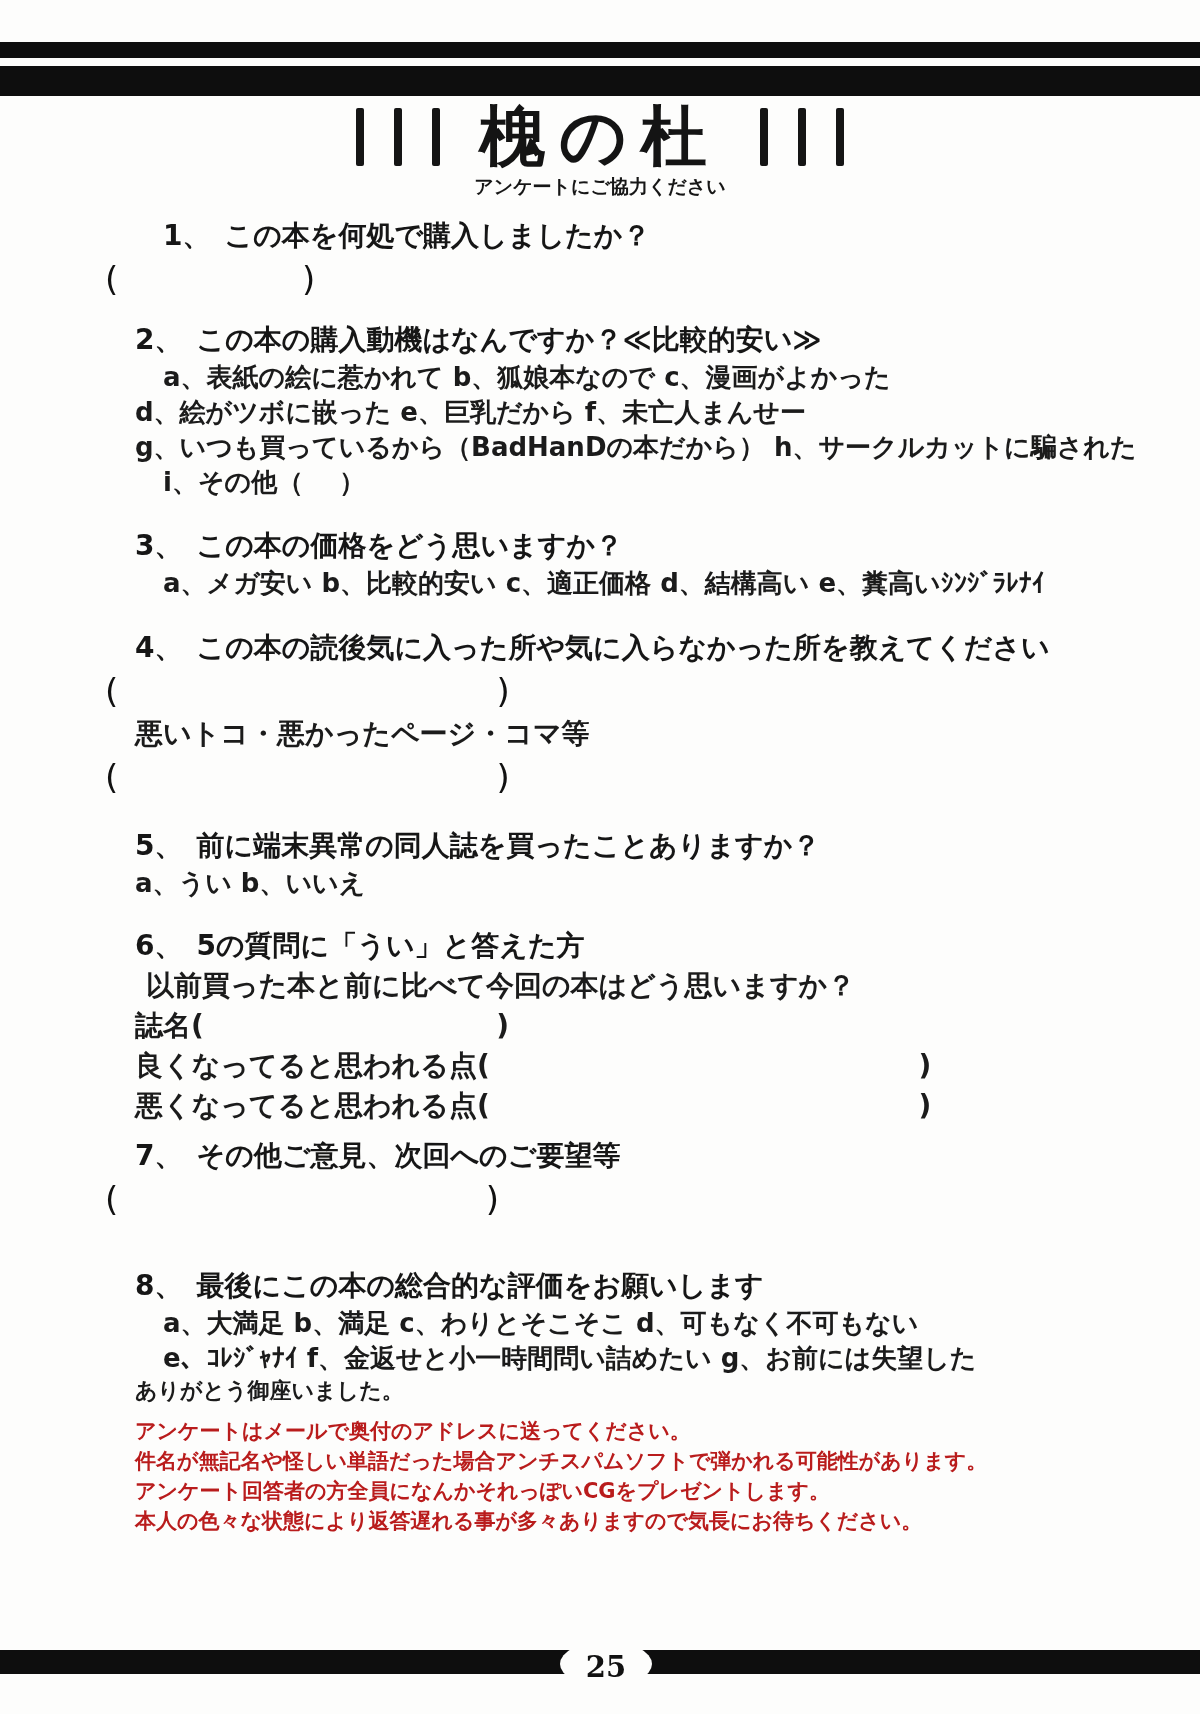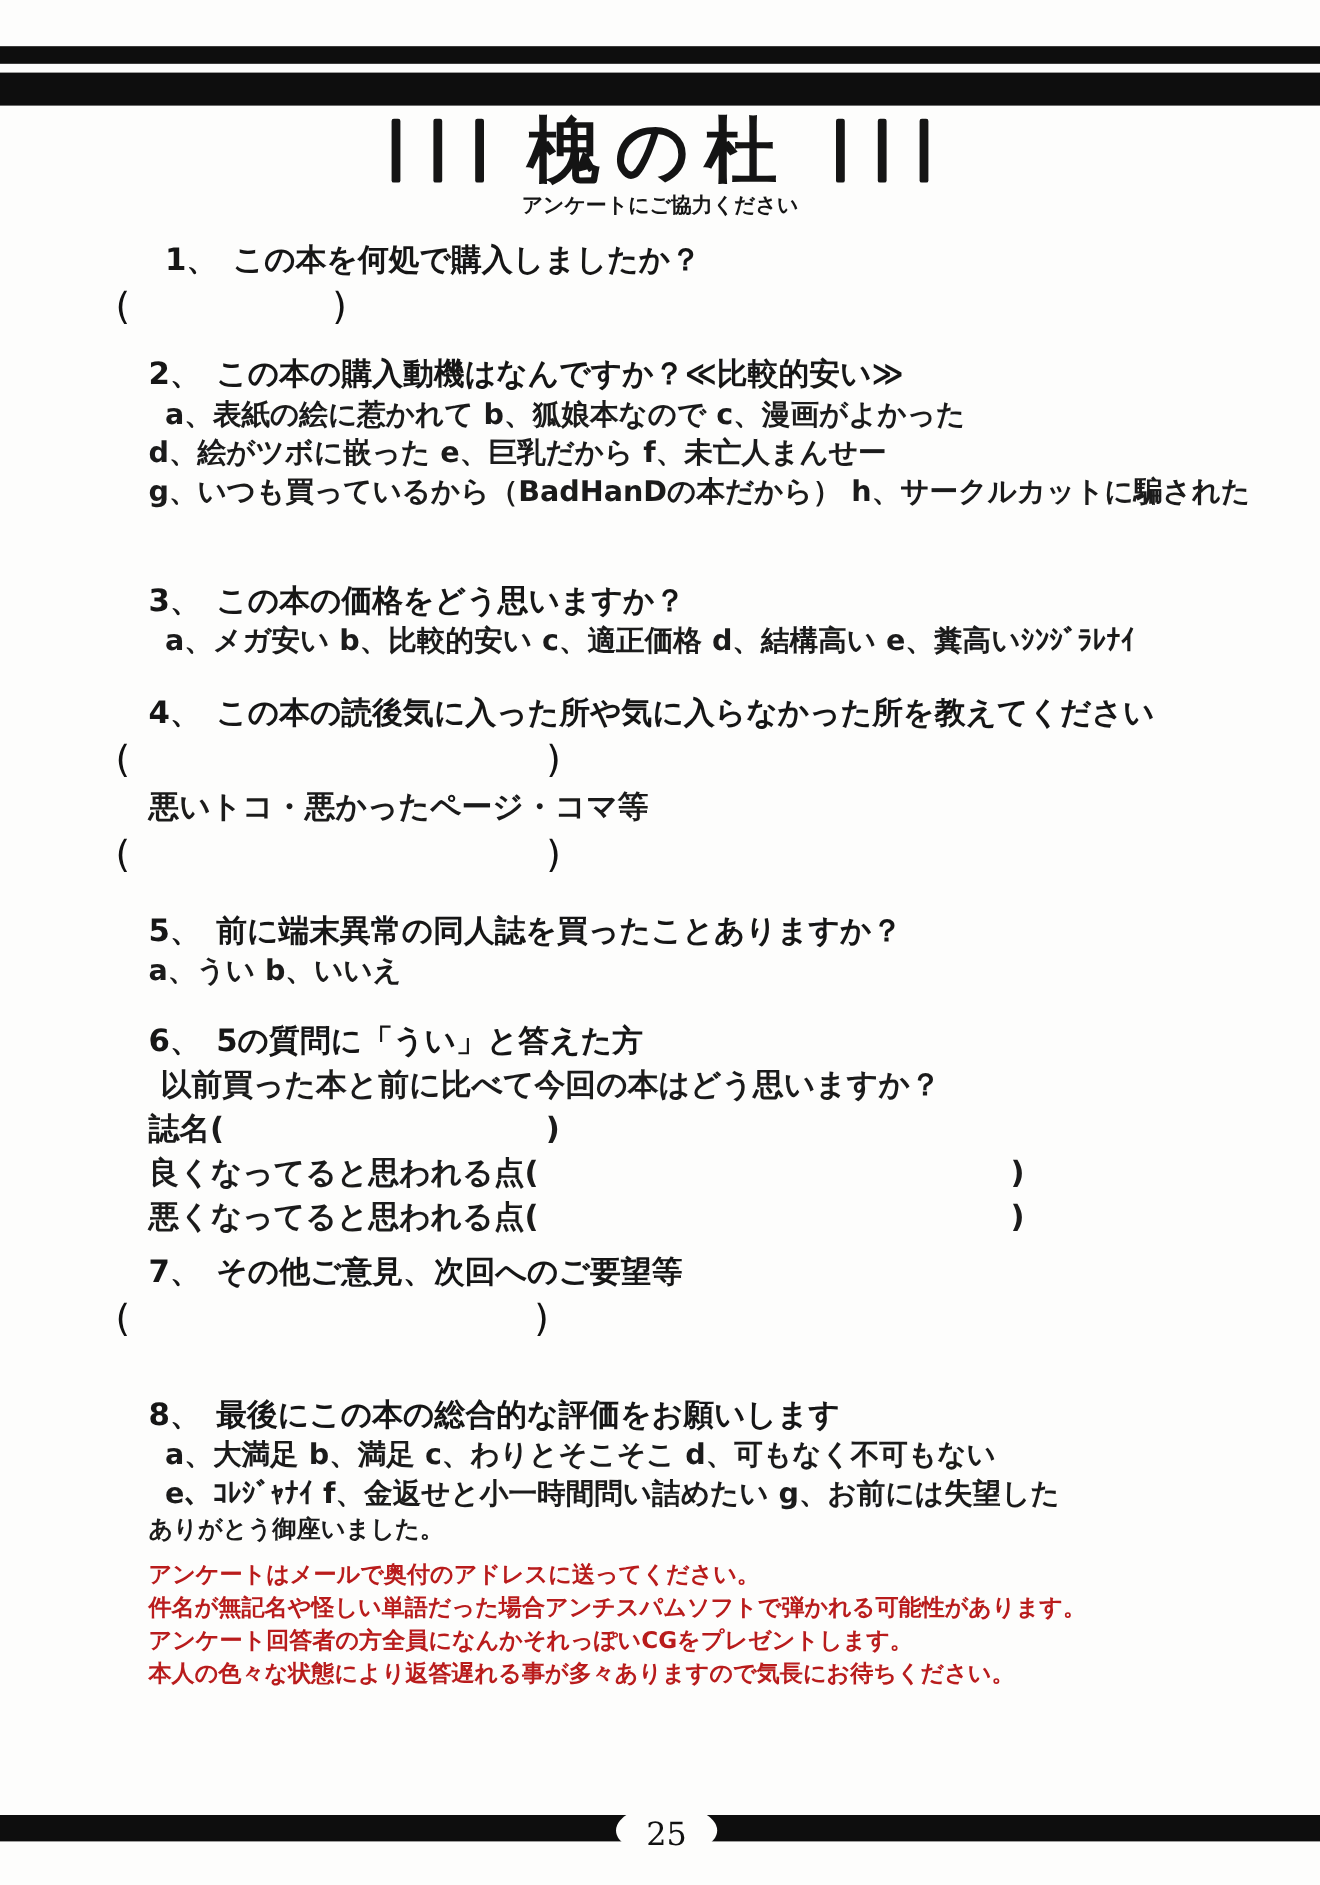--- a/index.html
+++ b/index.html
@@ -39,33 +39,33 @@
   
   .blk{position:absolute;left:105px;width:1040px;}
   .line{white-space:pre;}
   .head{font-size:28px;font-weight:700;line-height:40px;color:#161616;}
   .head .no{margin-right:14px;}
   .opt{font-size:26px;font-weight:700;line-height:35px;color:#1b1b1b;}
   .sub{font-size:28px;font-weight:700;line-height:40px;color:#1b1b1b;}
   .paren{font-size:34px;font-weight:400;line-height:46px;color:#111;}
   .small-note{font-size:22px;font-weight:700;line-height:30px;color:#1b1b1b;}
   .ind-a{margin-left:30px;}
-  .ind-b{margin-left:45px;}
+  .ind-b{margin-left:58px;}
   .ind-c{margin-left:41px;}
   .footer-notes div{font-size:21px;font-weight:700;line-height:30px;color:#b91c1c;}
   
   .bottom-rule{position:absolute;top:1650px;left:0;width:1200px;height:24px;background:#0e0e0e;}
   .page-num-oval{
     position:absolute;top:1641px;left:560px;width:92px;height:46px;
     background:#fdfdfc;border-radius:50%;
     display:flex;align-items:center;justify-content:center;
   }
   .page-num{
     font-family:"DejaVu Serif","Liberation Serif",serif;
-    font-size:29px;font-weight:400;color:#111;line-height:1;
+    font-size:29px;font-weight:700;color:#111;line-height:1;
     padding-top:6px;
   }
 </style>
 </head>
 <body>
 
 <div class="page">
 
   <div class="rule rule-thin"></div>
   <div class="rule rule-thick"></div>
@@ -79,20 +79,21 @@
   <section class="blk" style="top:216px;">
     <div class="line head ind-b"><span class="no">1、</span><span>この本を何処で購入しましたか？</span></div>
     <div class="line paren">(                 )</div>
   </section>
 
   <section class="blk" style="top:320px;">
     <div class="line head ind-a"><span class="no">2、</span><span>この本の購入動機はなんですか？≪比較的安い≫</span></div>
     <div class="line opt ind-b">a、表紙の絵に惹かれて b、狐娘本なので c、漫画がよかった</div>
     <div class="line opt ind-a">d、絵がツボに嵌った e、巨乳だから f、未亡人まんせー</div>
     <div class="line opt ind-a">g、いつも買っているから（BadHanDの本だから） h、サークルカットに騙された</div>
+    <div class="line opt ind-b">i、その他（    ）</div>
   </section>
 
   <section class="blk" style="top:526px;">
     <div class="line head ind-a"><span class="no">3、</span><span>この本の価格をどう思いますか？</span></div>
     <div class="line opt ind-b">a、メガ安い b、比較的安い c、適正価格 d、結構高い e、糞高いｼﾝｼﾞﾗﾚﾅｲ</div>
   </section>
 
   <section class="blk" style="top:628px;">
     <div class="line head ind-a"><span class="no">4、</span><span>この本の読後気に入った所や気に入らなかった所を教えてください</span></div>
     <div class="line paren">(                                   )</div>

